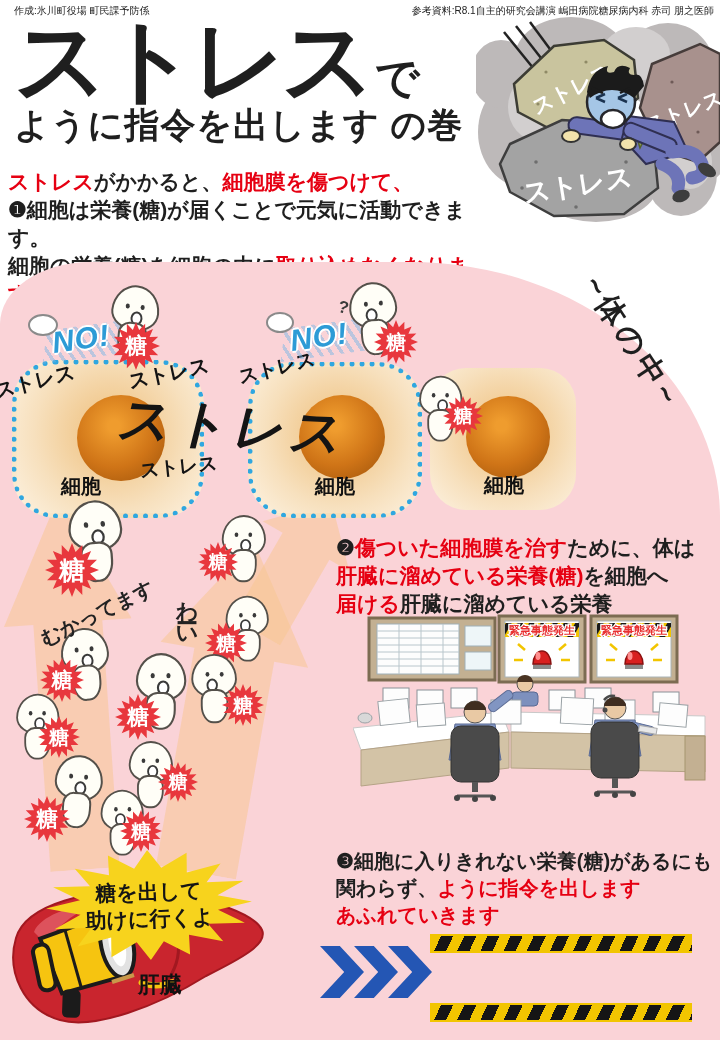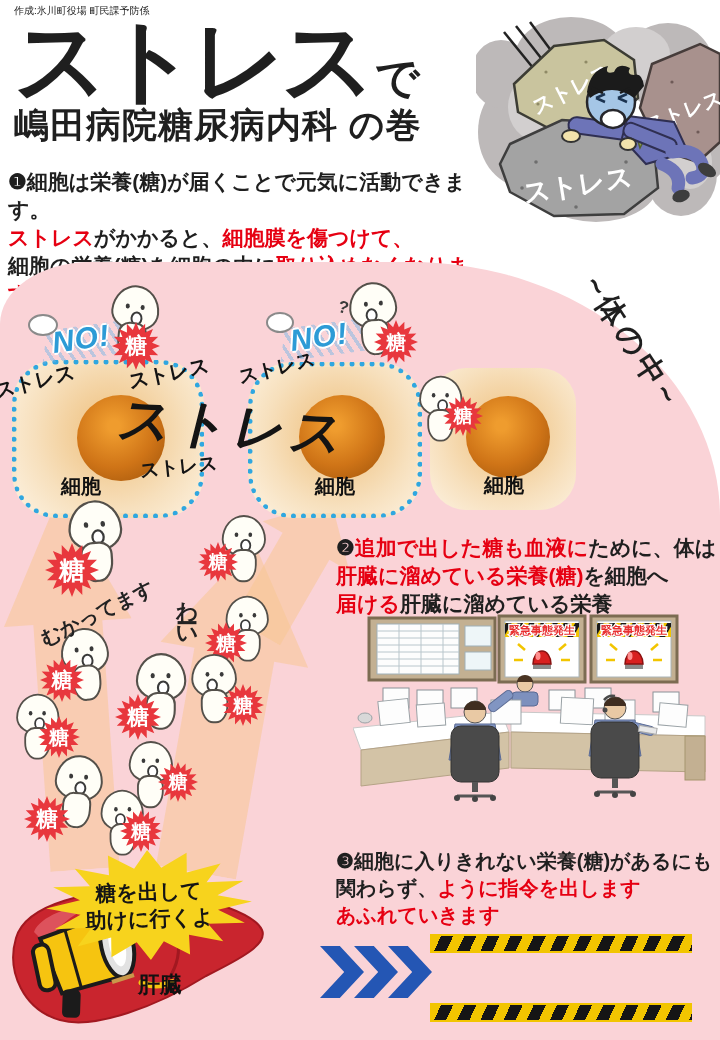--- a/index.html
+++ b/index.html
@@ -59,30 +59,31 @@
   .liver-label{position:absolute;left:138px;top:970px;font-size:22px;font-weight:bold;color:#111;}
   .bubble-text{position:absolute;left:0;top:0;width:100%;height:100%;display:flex;flex-direction:column;
                align-items:center;justify-content:center;font-size:21px;line-height:27px;font-weight:bold;color:#151515;}
 </style>
 </head>
 <body>
 
 <div class="page">
 
   <div class="hdr" style="left:14px;">作成:氷川町役場 町民課予防係</div>
+  <div class="hdr" style="right:6px;">参考資料:R8.1自主的研究会講演 嶋田病院糖尿病内科 赤司 朋之医師</div>
 
   <div class="title-big">
     <span class="t1">ストレス</span>
     <span class="t2">で</span>
   </div>
-  <div class="title-l2">嶋田病院糖尿病内科 の巻</div>
+  <div class="title-l2">ように指令を出します の巻</div>
 
   <div class="step" style="left:8px;top:168px;width:475px;">
+    <div><span class="rd">ストレス</span><span>がかかると、</span><span class="rd">細胞膜を傷つけて、</span></div>
     <div><span>❶細胞は栄養(糖)が届くことで元気に活動できます。</span></div>
-    <div><span class="rd">ストレス</span><span>がかかると、</span><span class="rd">細胞膜を傷つけて、</span></div>
     <div><span>細胞の栄養(糖)を細胞の中に</span><span class="rd">取り込めなくなります</span></div>
   </div>
 
   <svg class="abs" style="left:476px;top:12px;" width="244" height="212" viewBox="0 0 244 212">
     <g>
       <ellipse cx="50" cy="120" rx="48" ry="56" fill="#bdb9b9"></ellipse>
       <ellipse cx="120" cy="172" rx="62" ry="38" fill="#bdb9b9"></ellipse>
       <ellipse cx="205" cy="162" rx="36" ry="42" fill="#bdb9b9"></ellipse>
       <ellipse cx="95" cy="45" rx="56" ry="40" fill="#bdb9b9"></ellipse>
       <ellipse cx="192" cy="55" rx="46" ry="44" fill="#bdb9b9"></ellipse>
@@ -326,21 +327,21 @@
       <span class="trunk"></span>
     </div>
   <div class="burst" style="left:120px;top:810px;width:42px;height:42px;font-size:20px;">
       <span>糖</span>
     </div>
 
   <div class="hand" style="left:36px;top:600px;transform:rotate(-26deg);">むかってます</div>
   <div class="hand" style="left:172px;top:586px;writing-mode:vertical-rl;font-size:22px;">わーい</div>
 
   <div class="step" style="left:336px;top:534px;width:386px;">
-    <div><span>❷</span><span class="rd">追加で出した糖も血液に</span><span>ために、体は</span></div>
+    <div><span>❷</span><span class="rd">傷ついた細胞膜を治す</span><span>ために、体は</span></div>
     <div><span class="rd">肝臓に溜めている栄養(糖)</span><span>を細胞へ</span></div>
     <div><span class="rd">届ける</span><span>肝臓に溜めている栄養</span></div>
   </div>
 
   <svg class="abs" style="left:353px;top:608px;" width="366" height="196" viewBox="0 0 366 196">
     <defs>
       <pattern id="hz" width="10" height="20" patternUnits="userSpaceOnUse" patternTransform="rotate(30)">
         <rect width="10" height="20" fill="#f2c500"></rect>
           <rect width="5" height="20" fill="#1a1a1a"></rect>
       </pattern>

